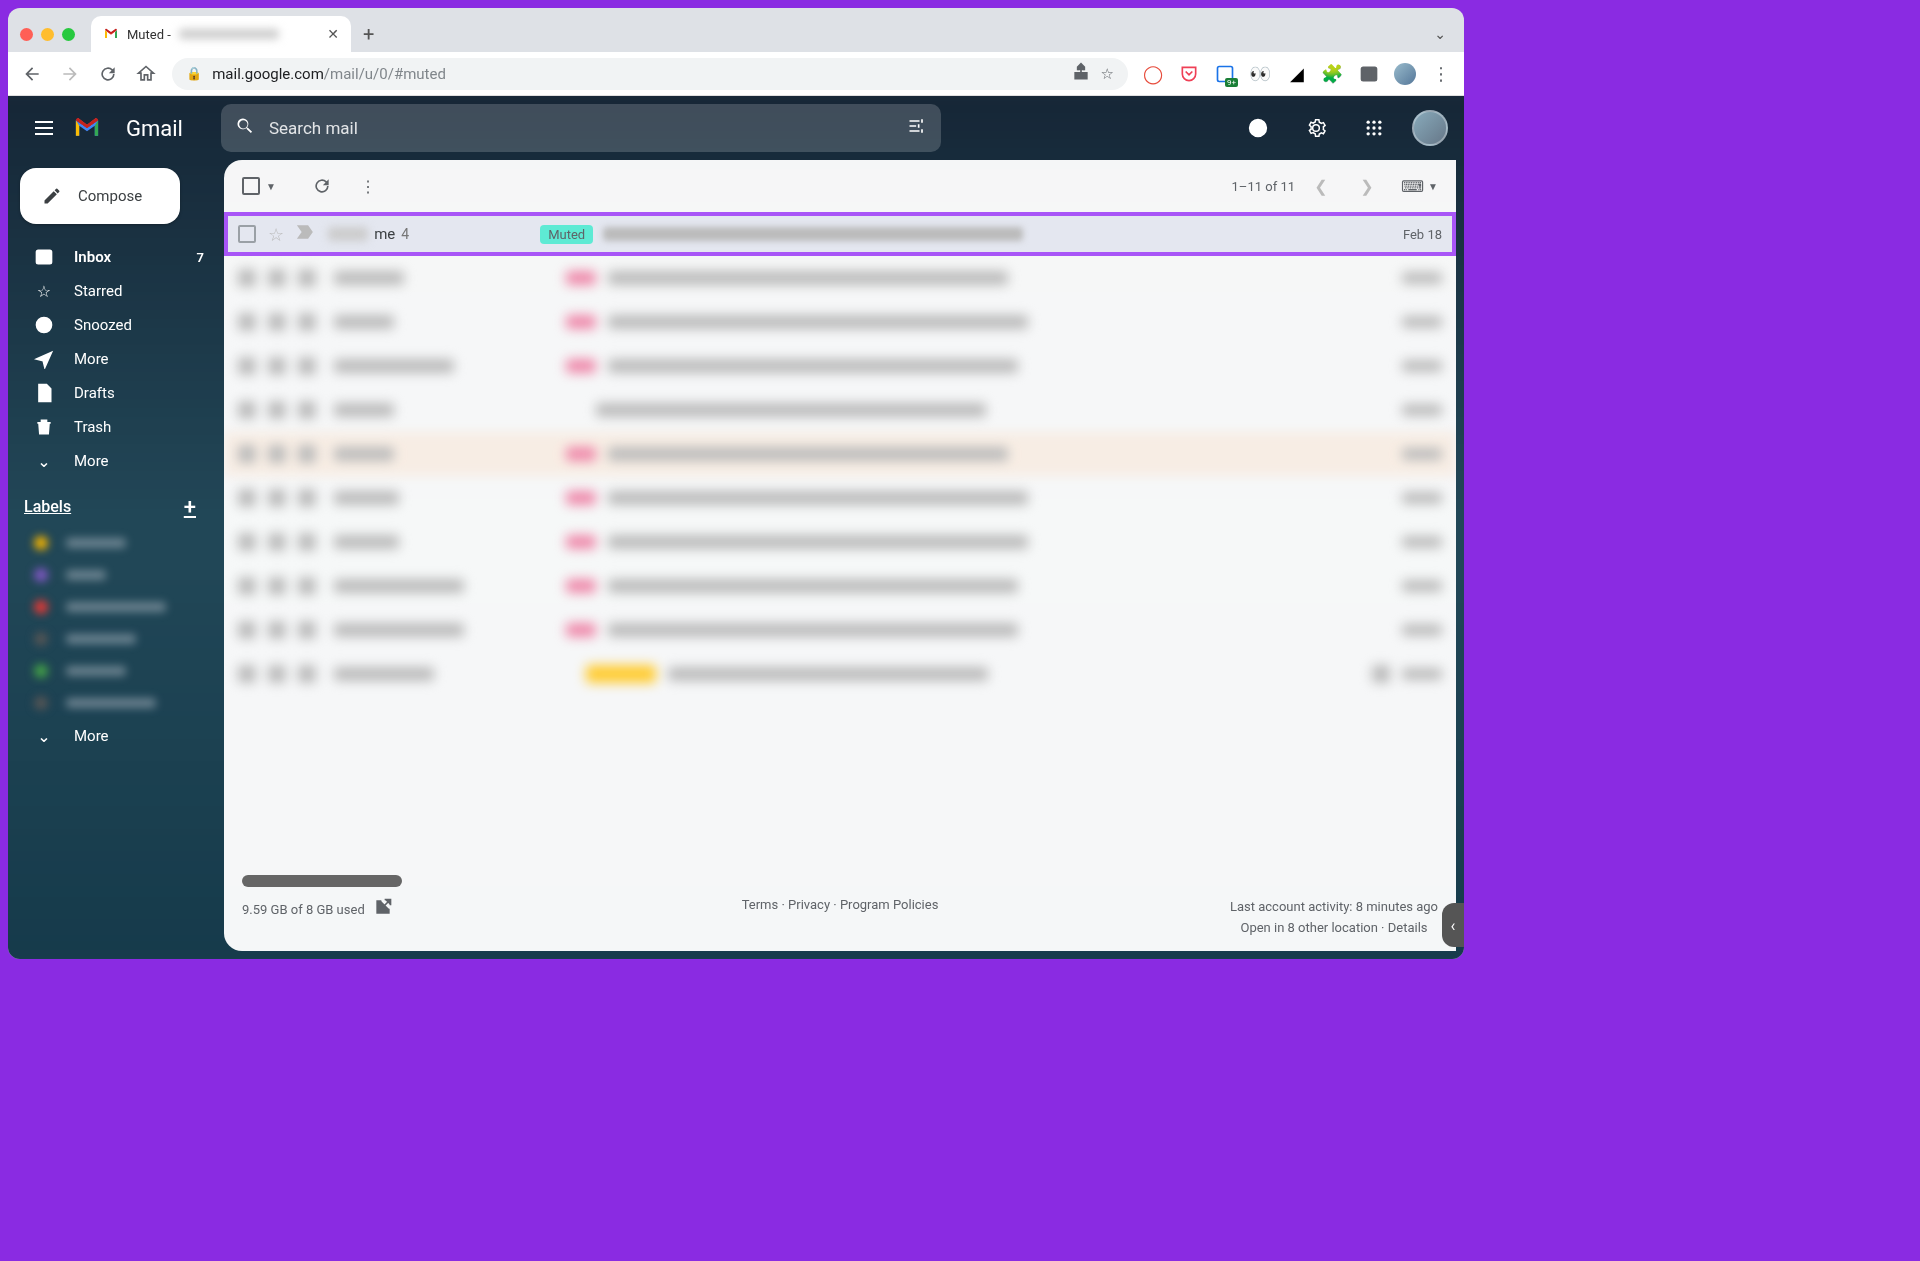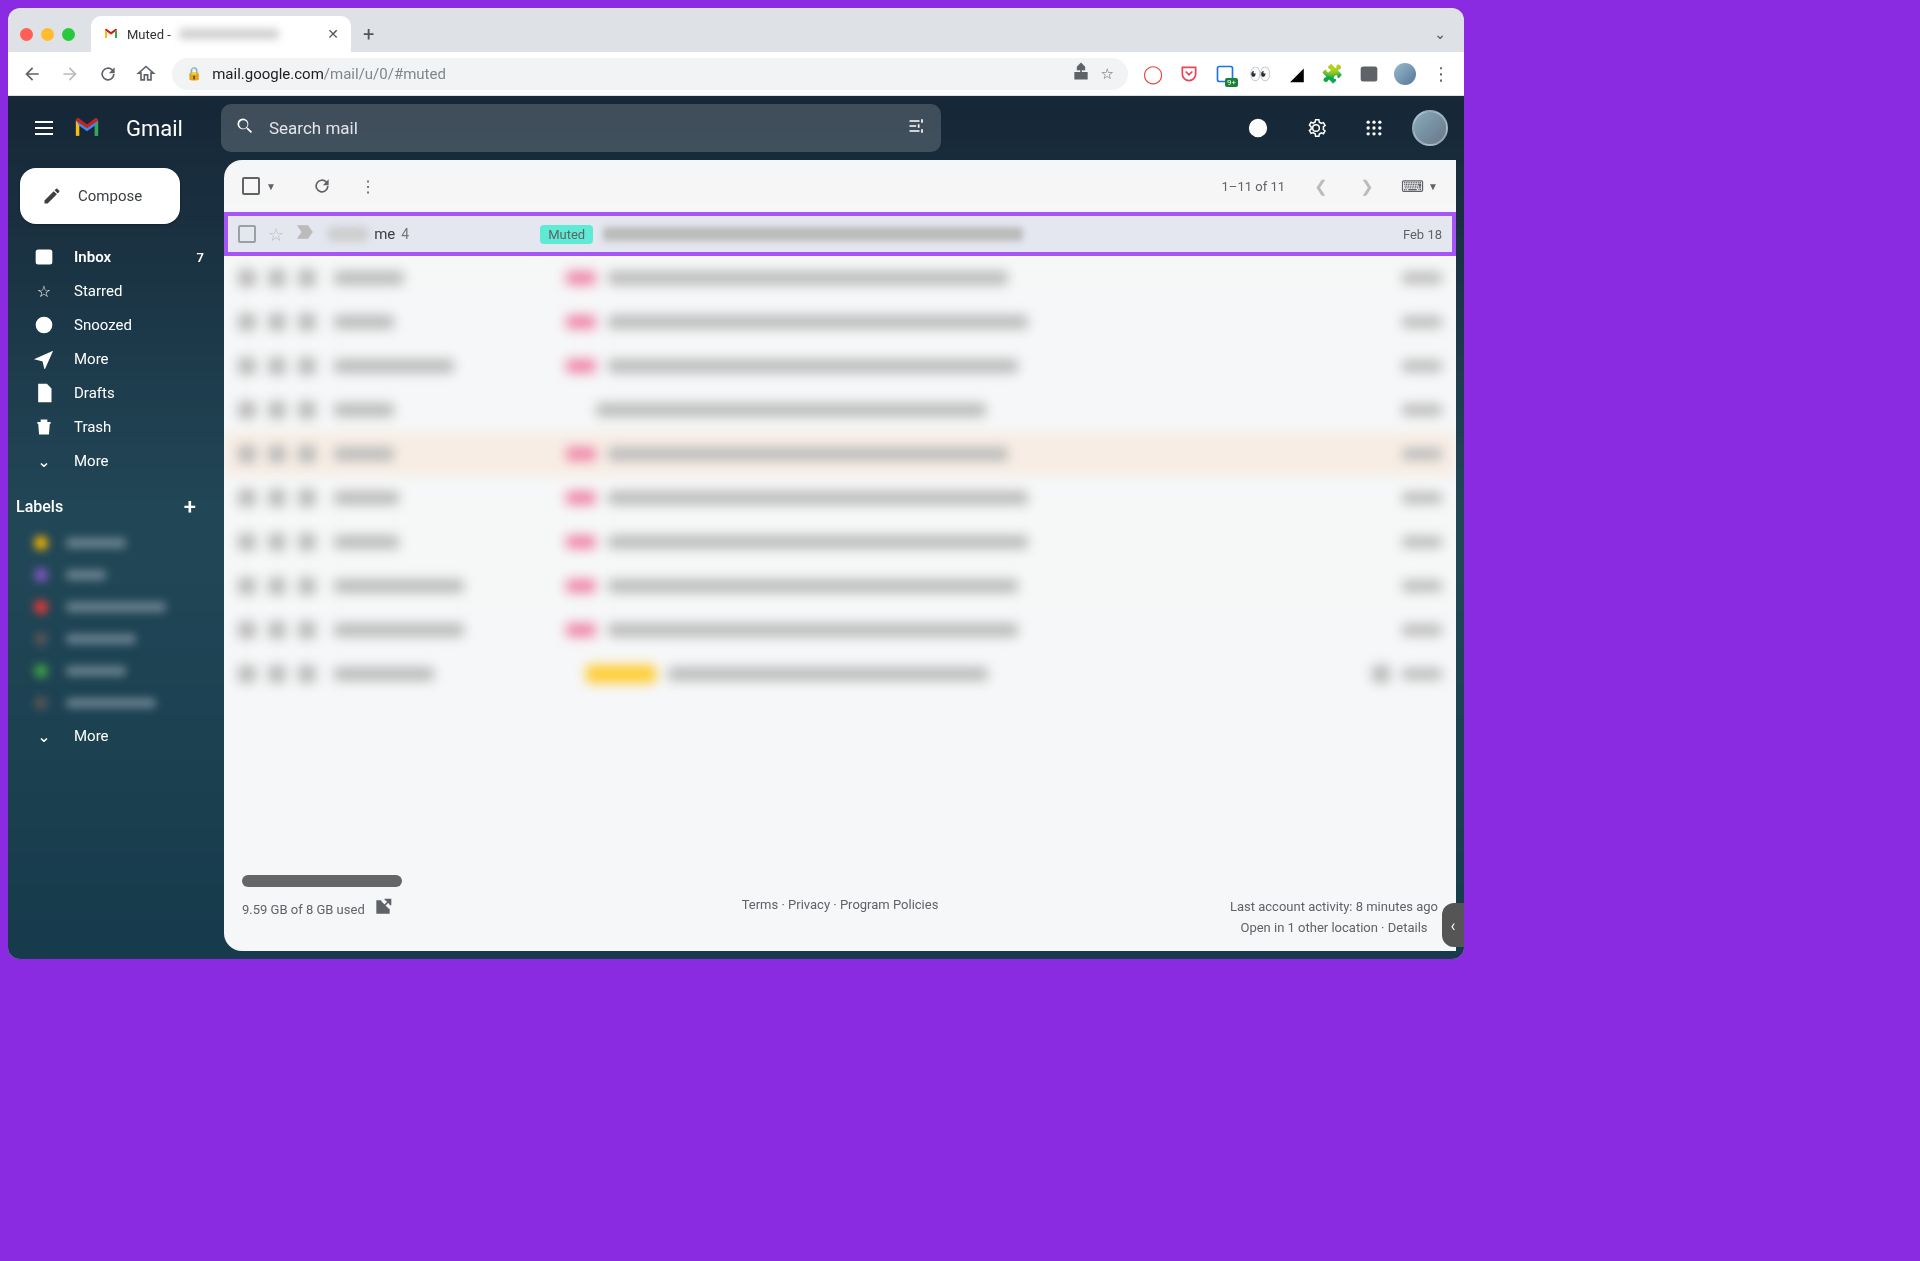--- a/index.html
+++ b/index.html
@@ -50,33 +50,33 @@
   
   .gm-body { position: relative; display: flex; height: calc(100% - 64px); z-index: 2; }
   
   
   .sidebar { width: 216px; padding: 8px 8px 0 0; }
   .compose-btn { background: #fff; border-radius: 16px; height: 56px; width: 160px; margin: 0 0 16px 12px; display: flex; align-items: center; padding: 0 22px; gap: 16px; font-size: 15px; color: #3c4043; cursor: pointer; box-shadow: 0 1px 3px rgba(0,0,0,0.3); }
   .nav-item { height: 34px; display: flex; align-items: center; padding: 0 12px 0 26px; gap: 20px; color: #fff; font-size: 15px; border-radius: 0 18px 18px 0; cursor: pointer; }
   .nav-item.active { font-weight: 600; }
   .nav-item .count { margin-left: auto; font-size: 13px; font-weight: 600; }
   .nav-item .nav-icon { width: 20px; display: flex; justify-content: center; font-size: 16px; }
-  .labels-header { display: flex; align-items: center; padding: 16px 20px 8px 8px; color: #fff; font-size: 16px; font-weight: 500; }
+  .labels-header { display: flex; align-items: center; padding: 16px 20px 8px 16px; color: #fff; font-size: 16px; font-weight: 500; text-decoration: underline; }
   .labels-header .add-label { margin-left: auto; font-size: 22px; cursor: pointer; }
   .label-row { height: 32px; display: flex; align-items: center; padding: 0 26px; gap: 18px; filter: blur(4px); }
   .label-dot { width: 14px; height: 14px; border-radius: 50%; }
   .label-text { background: rgba(180,190,200,0.5); height: 10px; border-radius: 4px; }
   
   
   .mail-panel { flex: 1; background: rgba(255,255,255,0.96); border-radius: 18px 0 0 18px; margin: 0 8px 8px 0; display: flex; flex-direction: column; overflow: hidden; position: relative; }
   .toolbar { height: 52px; display: flex; align-items: center; padding: 0 18px; gap: 6px; }
   .tb-check { width: 18px; height: 18px; border: 2px solid #5f6368; border-radius: 2px; cursor:pointer; }
   .tb-dd { font-size: 10px; color: #5f6368; margin-right: 20px; cursor:pointer; }
   .tb-btn { width: 40px; height: 40px; display: flex; align-items: center; justify-content: center; color: #5f6368; cursor:pointer; }
-  .page-info { margin-left: auto; font-size: 13px; color: #5f6368; margin-right: 10px; }
+  .page-info { margin-left: auto; font-size: 13px; color: #5f6368; }
   .page-nav { color: #bbb; width: 40px; text-align: center; cursor: pointer; font-size: 16px; }
   .input-tools { color: #5f6368; display:flex; align-items:center; gap:4px; margin-left:8px; cursor:pointer; }
   
   .mail-list { flex: 1; overflow: hidden; }
   .mail-row { height: 44px; display: flex; align-items: center; padding: 0 14px; gap: 12px; font-size: 15px; position: relative; }
   .mail-row.highlighted { outline: 4px solid #a855f7; outline-offset: -4px; background: #e4e7f0; }
   .row-check { width: 18px; height: 18px; border: 2px solid #9aa0a6; border-radius: 2px; cursor:pointer; }
   .row-star { color: #bbb; cursor:pointer; font-size: 18px; }
   .row-important { color: #bbb; cursor:pointer; }
   .row-sender { width: 200px; display: flex; align-items: center; gap: 6px; color: #3c4043; }
@@ -475,21 +475,21 @@
               <span>9.59 GB of 8 GB used</span>
               <span class="open-ext"><svg viewBox="0 0 24 24" fill="none" stroke="currentColor" stroke-width="2">
                     <path d="M14 3h7v7M21 3l-9 9M10 5H5v14h14v-5"></path>
                   </svg></span>
             </div>
             <div class="footer-center">
               <a>Terms</a><span> · </span><a>Privacy</a><span> · </span><a>Program Policies</a>
             </div>
             <div class="footer-right">
               <div>Last account activity: 8 minutes ago</div>
-              <div><span>Open in 1 other location</span><span> · </span><a>Details</a></div>
+              <div><span>Open in 8 other location</span><span> · </span><a>Details</a></div>
             </div>
           </div>
         </div>
       </div>
     </div>
 
     <div class="side-collapse">‹</div>
   </div>
 </div>
 

